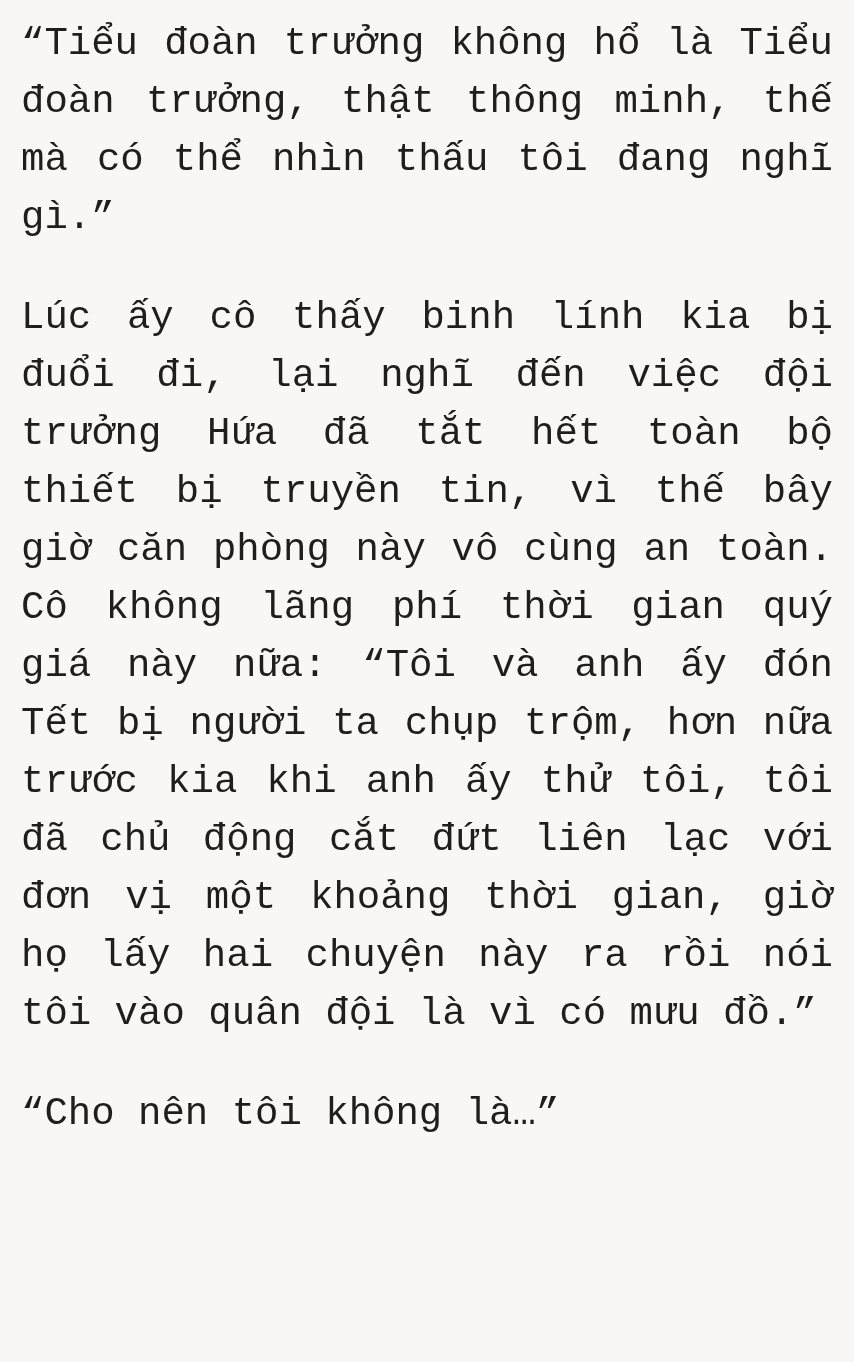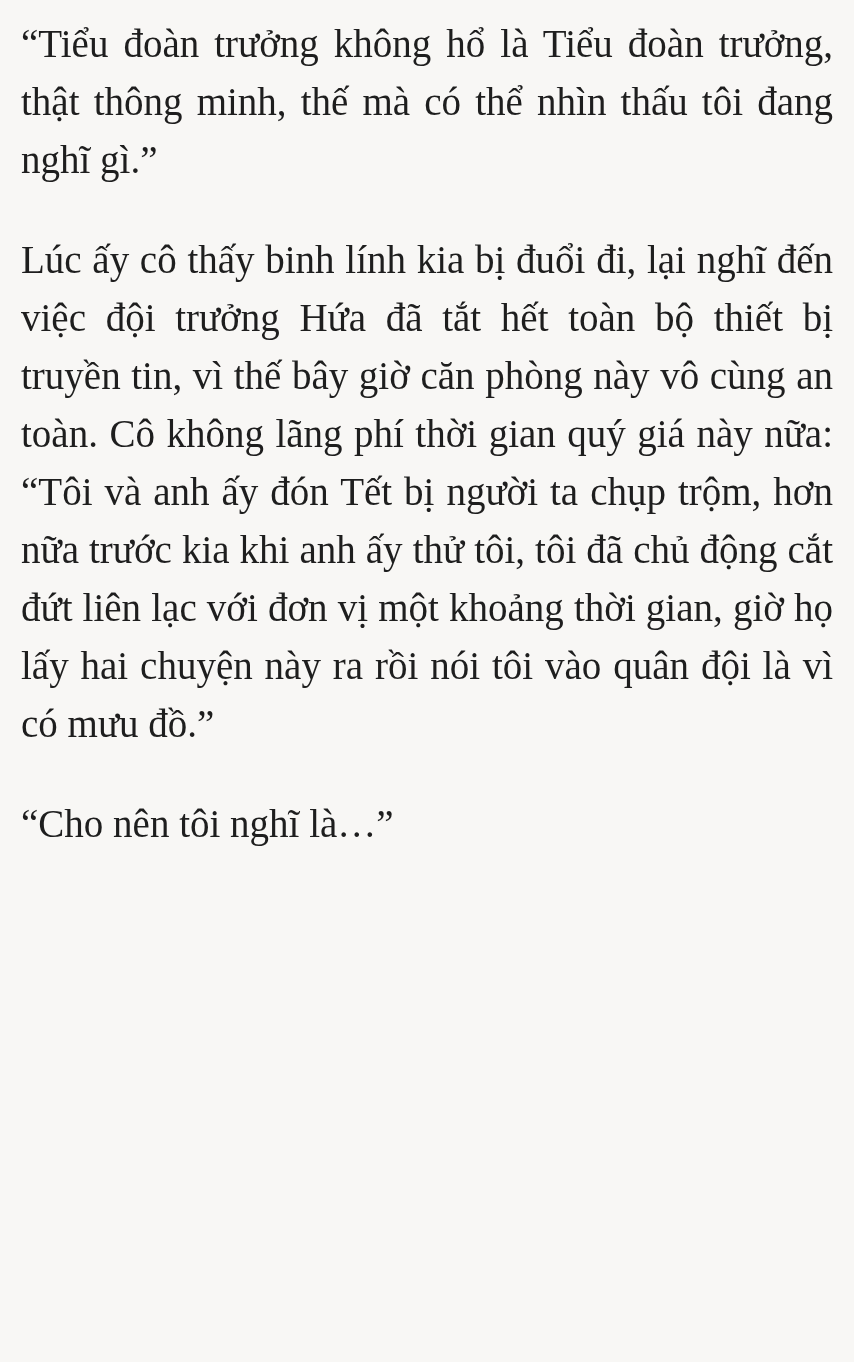--- a/index.html
+++ b/index.html
@@ -12,34 +12,34 @@
     background: #f8f7f5;
     overflow: hidden;
   }
   .reader-page {
     box-sizing: border-box;
     width: 854px;
     height: 1362px;
     padding: 15px 21px 0 21px;
     background: #f8f7f5;
     color: #1e1e1e;
-    font-family: Liberation Serif, serif;
+    font-family: Liberation Mono, monospace;
     font-size: 39px;
     line-height: 58px;
     text-align: justify;
     text-justify: inter-word;
   }
   .reader-page p {
     margin: 0 0 42px 0;
     padding: 0;
   }
   .reader-page p:last-child {
     margin-bottom: 0;
   }
 </style>
 </head>
 <body>
 
 <div class="reader-page">
   <p>“Tiểu đoàn trưởng không hổ là Tiểu đoàn trưởng, thật thông minh, thế mà có thể nhìn thấu tôi đang nghĩ gì.”</p>
   <p>Lúc ấy cô thấy binh lính kia bị đuổi đi, lại nghĩ đến việc đội trưởng Hứa đã tắt hết toàn bộ thiết bị truyền tin, vì thế bây giờ căn phòng này vô cùng an toàn. Cô không lãng phí thời gian quý giá này nữa: “Tôi và anh ấy đón Tết bị người ta chụp trộm, hơn nữa trước kia khi anh ấy thử tôi, tôi đã chủ động cắt đứt liên lạc với đơn vị một khoảng thời gian, giờ họ lấy hai chuyện này ra rồi nói tôi vào quân đội là vì có mưu đồ.”</p>
-  <p>“Cho nên tôi nghĩ là…”</p>
+  <p>“Cho nên tôi không là…”</p>
 </div>
 
 </body></html>

